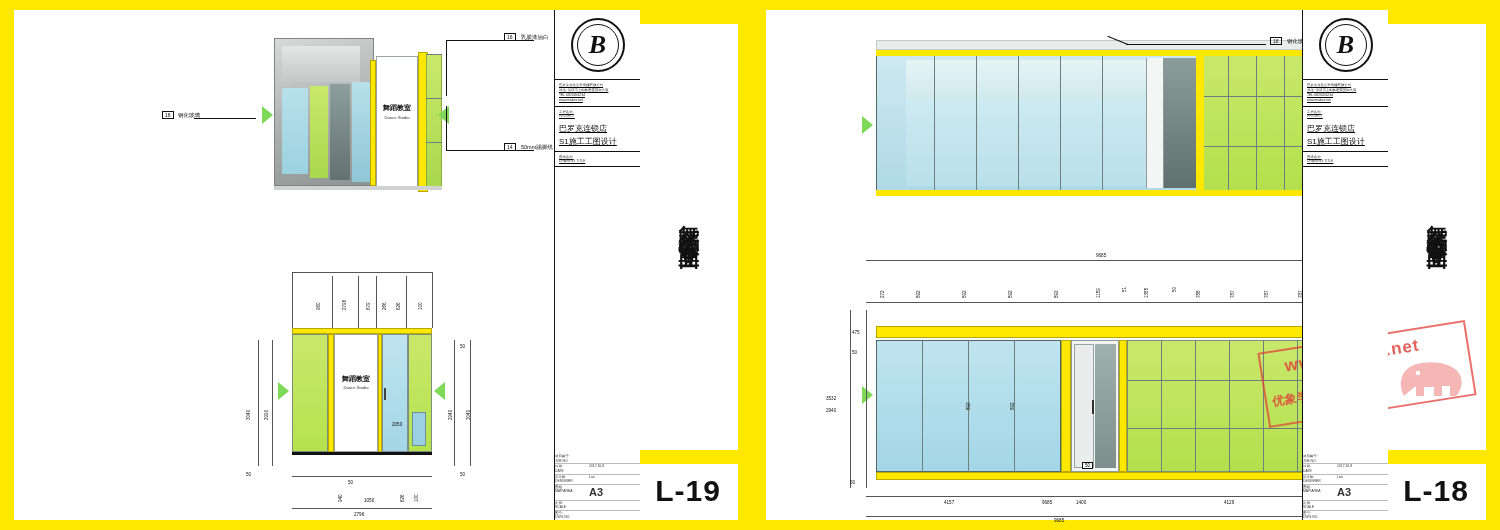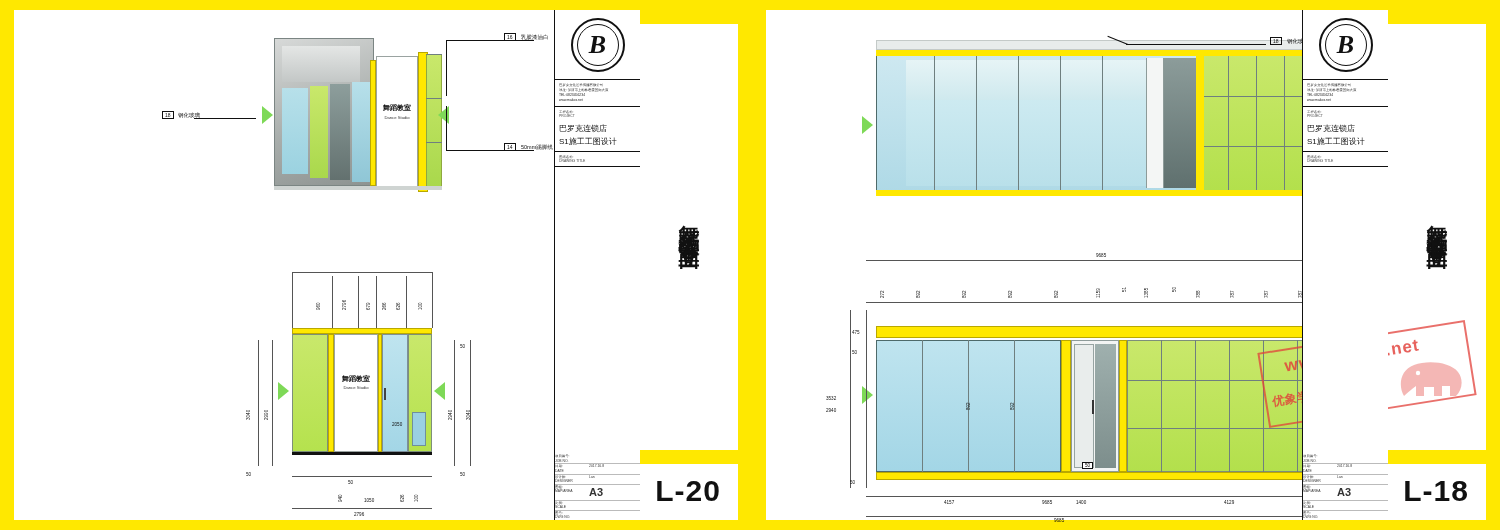--- a/index.html
+++ b/index.html
@@ -36,21 +36,21 @@
     width: 54px; height: 54px; border-radius: 50%;
     border: 2px solid #111; position: relative;
     display: flex; align-items: center; justify-content: center;
     background: #fff;
   }
   .logo-circle::before {
     content: ""; position: absolute; left: 4px; top: 4px; right: 4px; bottom: 4px;
     border: 1px solid #111; border-radius: 50%;
   }
   .logo-b { font-family: "Liberation Serif", serif; font-size: 26px; font-style: italic; font-weight: bold; color: #111; line-height: 1; }
-  .tb-sec { border-bottom: 1px solid #111; padding: 3px 4px; }
+  .tb-sec { border-bottom: 1px solid #111; padding: 3px 4px; text-decoration: underline; }
   .tb-addr { font-size: 3.4px; line-height: 1.45; color: #222; }
   .tb-label { font-size: 3.4px; color: #444; line-height: 1.3; }
   .tb-big { font-size: 8px; line-height: 1.5; color: #111; margin-top: 4px; }
   .tb-kv { display: flex; font-size: 3.4px; color: #333; border-bottom: 1px solid #bbb; }
   .tb-kv .k { width: 34px; flex: none; line-height: 1.35; }
   .tb-kv .v { flex: 1; line-height: 1.35; }
   .tb-kv .v.big { font-size: 11px; font-weight: bold; }
   .tb-spacer { flex: 1; }
   .tb-grid { position: absolute; left: 0; right: 0; bottom: 0; top: 0; display: flex; flex-direction: column; }
 
@@ -290,21 +290,21 @@
           <div class="v"></div>
         </div>
       </div>
     </div>
 
     <div class="tb-yellow-tab" style="top:0; height:14px;"></div>
     <div class="vtitle">
       <span>舞蹈教室立面A</span>
     </div>
     <div class="tb-yellow-tab" style="bottom:56px; height:14px;"></div>
-    <div class="sheet-no">L-20</div>
+    <div class="sheet-no">L-19</div>
   </div>
 </div>
 
 <div class="page" id="sheet-right">
   <div class="band band-left"></div>
   <div class="band band-top" style="width:748px"></div>
   <div class="band band-bottom" style="width:748px"></div>
   <div class="band band-right"></div>
 
   <div class="sheet-inner">

